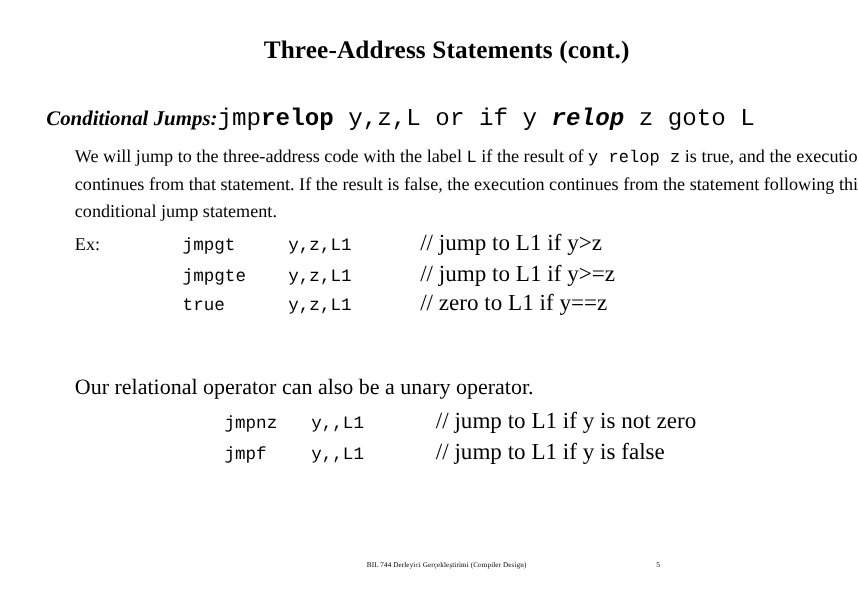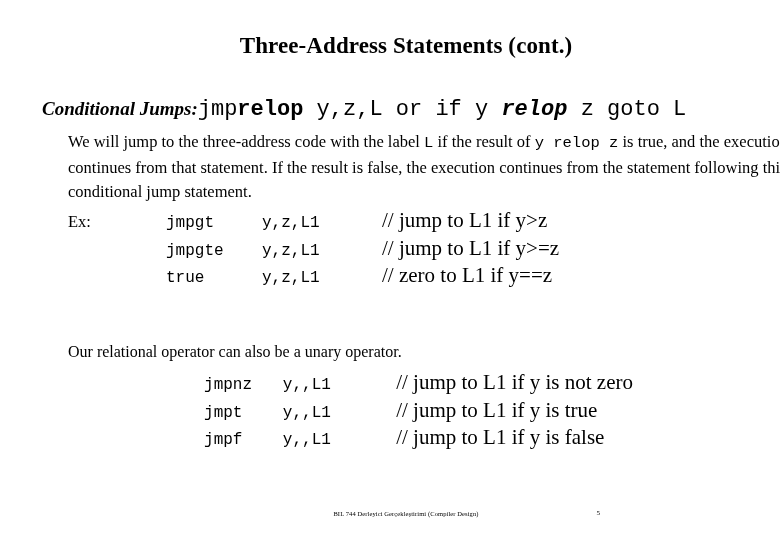--- a/index.html
+++ b/index.html
@@ -123,21 +123,21 @@
   }
   #unary-table .col-ex { width: 150px; }
   #unary-table .col-op { width: 82px; }
   #unary-table .col-args { width: 120px; }
 
   
   .note-line {
     position: absolute;
     left: 52px;
     top: 340px;
-    font-size: 16px;
+    font-size: 20px;
     line-height: 24.5px;
   }
 
   
   .footer-text {
     position: absolute;
     left: 0;
     top: 510px;
     width: 780px;
     text-align: center;
@@ -196,26 +196,20 @@
   <table class="code-table" id="unary-table">
     <tbody>
       <tr>
         <td class="col-ex"></td>
         <td class="col-op">jmpnz</td>
         <td class="col-args">y,,L1</td>
         <td class="col-comment">// jump to L1 if y is not zero</td>
       </tr>
       <tr>
         <td class="col-ex"></td>
-        <td class="col-op">jmpt</td>
-        <td class="col-args">y,,L1</td>
-        <td class="col-comment">// jump to L1 if y is true</td>
-      </tr>
-      <tr>
-        <td class="col-ex"></td>
         <td class="col-op">jmpf</td>
         <td class="col-args">y,,L1</td>
         <td class="col-comment">// jump to L1 if y is false</td>
       </tr>
     </tbody>
   </table>
 
   <div class="footer-text">BIL 744 Derleyici Gerçekleştirimi (Compiler Design)</div>
 
   <div class="footer-page">5</div>

